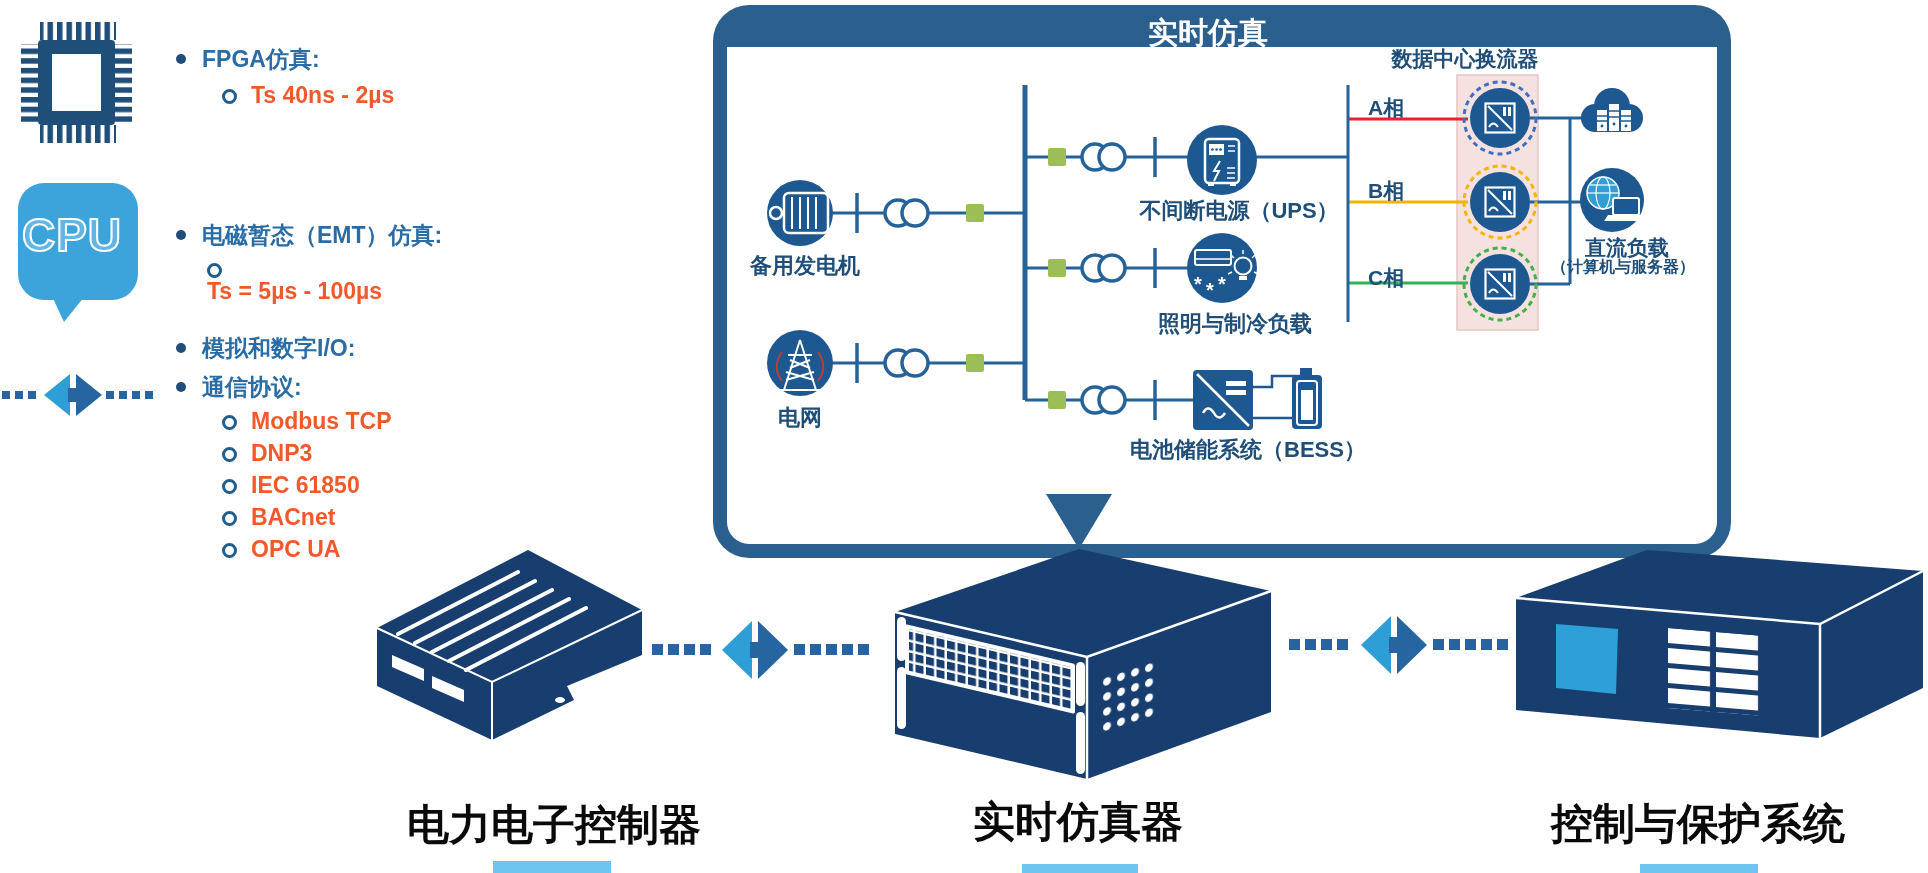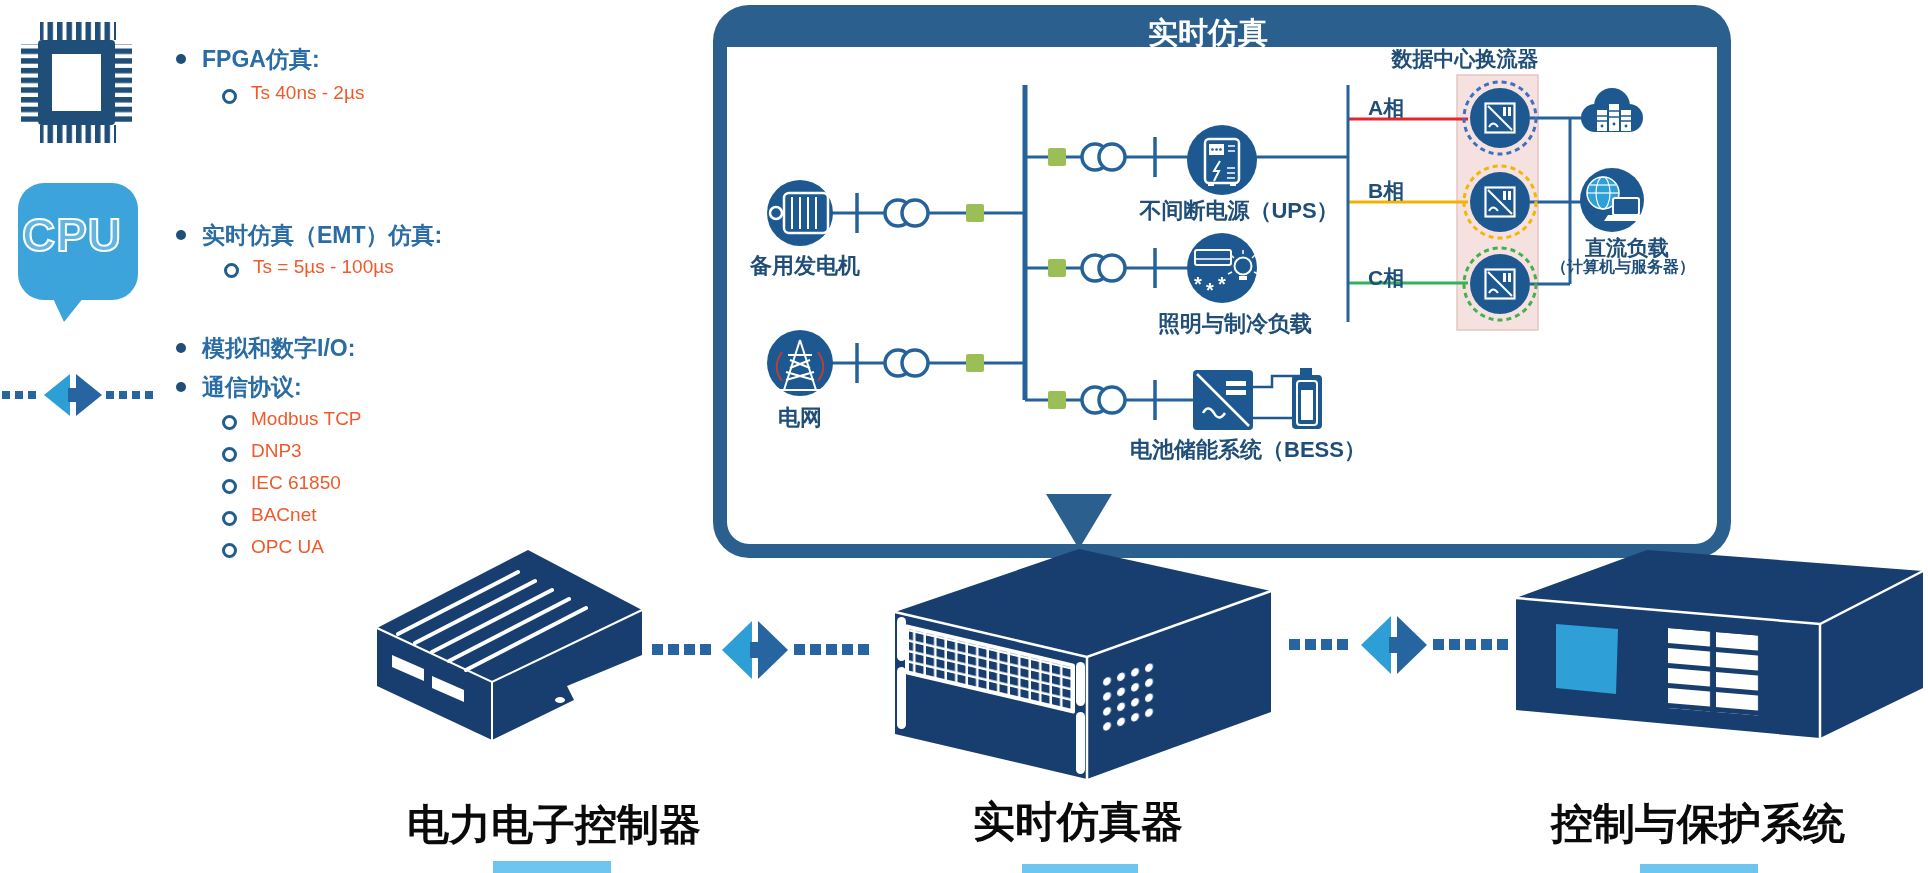--- a/index.html
+++ b/index.html
@@ -6,21 +6,21 @@
   body{width:1928px;height:873px;position:relative;overflow:hidden;background:#fff;
        font-family:"Liberation Sans", sans-serif;}
   .panel-frame{position:absolute;left:713px;top:5px;width:990px;height:497px;
 ic    box-sizing:border-box;background:#fff;border:14px solid #2B5F8D;border-top-width:42px;
     border-radius:36px;z-index:1;}
   svg.layer{position:absolute;left:0;top:0;z-index:2;}
   .lbl{position:absolute;z-index:3;white-space:nowrap;}
   .c{transform:translateX(-50%);}
   .navy{color:#1F4E79;font-weight:700;}
   .blue-item{color:#2A6CA5;font-weight:600;font-size:23px;}
-  .orange{color:#F1592A;font-weight:400;font-size:19px;}
+  .orange{color:#F1592A;font-weight:700;font-size:23px;}
   .row{position:absolute;display:flex;align-items:flex-start;z-index:3;}
   .dot{width:10px;height:10px;border-radius:50%;background:#1F4E79;margin:10px 16px 0 0;flex:none;}
   .ring{width:9px;height:9px;border-radius:50%;border:3px solid #1F5E8E;background:#fff;
         margin:7px 14px 0 0;flex:none;}
   .panel-title{color:#fff;font-weight:700;font-size:30px;text-align:center;}
   .dev-label{color:#0a0a0a;font-weight:700;font-size:42px;}
   .bar{position:absolute;background:#6EC6F0;z-index:3;}
   .cpu-text{font-size:46px;font-weight:700;letter-spacing:1px;text-align:center;
     color:rgba(255,255,255,0.20);-webkit-text-stroke:2px #ffffff;}
   .sm{font-size:21px;} .xs{font-size:16px;} .md{font-size:22px;}
@@ -350,23 +350,23 @@
 <div class="row" style="left:176px;top:44px;">
   <span class="dot"></span>
   <span class="blue-item">FPGA仿真:</span>
 </div>
 <div class="row" style="left:222px;top:82px;">
   <span class="ring"></span>
   <span class="orange">Ts 40ns - 2µs</span>
 </div>
 <div class="row" style="left:176px;top:220px;">
   <span class="dot"></span>
-  <span class="blue-item">实时仿真（EMT）仿真:</span>
-</div>
-<div class="row" style="left:224px;top:256px;">
+  <span class="blue-item">电磁暂态（EMT）仿真:</span>
+</div>
+<div class="row" style="left:207px;top:256px;flex-direction:column;">
   <span class="ring"></span>
   <span class="orange">Ts = 5µs - 100µs</span>
 </div>
 <div class="row" style="left:176px;top:333px;">
   <span class="dot"></span>
   <span class="blue-item">模拟和数字I/O:</span>
 </div>
 <div class="row" style="left:176px;top:372px;">
   <span class="dot"></span>
   <span class="blue-item">通信协议:</span>

